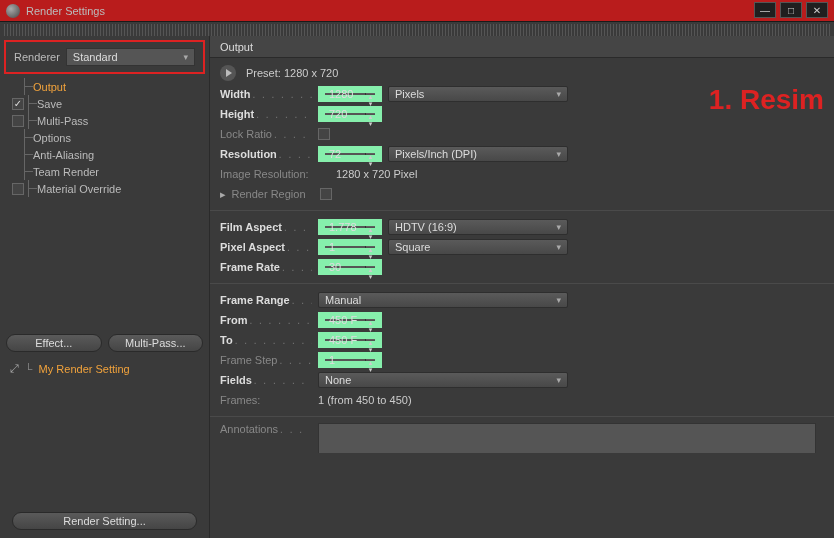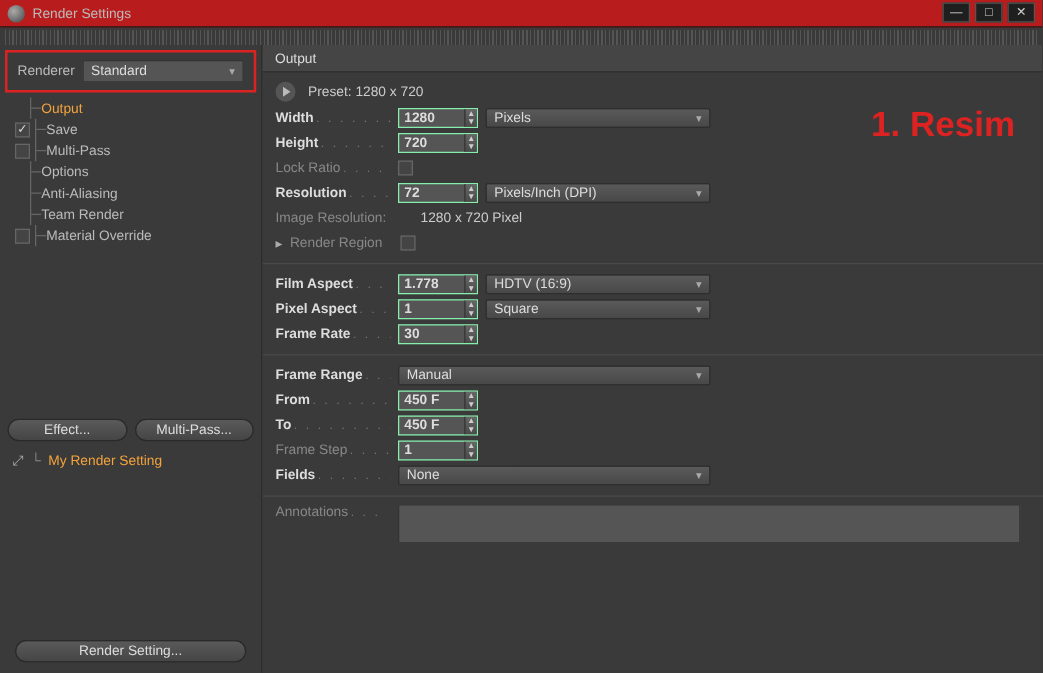--- a/index.html
+++ b/index.html
@@ -31,31 +31,31 @@
 .content { flex:1; background:#3a3a3a; display:flex; flex-direction:column; overflow:hidden;}
 .section-header{ background:#454545; height:22px; display:flex; align-items:center; padding:0 10px; border-bottom:1px solid #2a2a2a; color:#ddd;}
 .content-body{ padding:4px 10px 10px; overflow:auto;}
 .preset-row{ display:flex; align-items:center; gap:10px; height:22px;}
 .play-icon{ width:16px; height:16px; border-radius:50%; background:#555; display:flex; align-items:center; justify-content:center;}
 .play-icon::after{content:""; border-left:6px solid #bbb; border-top:4px solid transparent; border-bottom:4px solid transparent; margin-left:2px;}
 .form-row{ display:flex; align-items:center; height:20px; gap:6px;}
 .lbl { width:92px; color:#ddd; display:flex; align-items:baseline;}
 .lbl.dim{color:#888;}
 .dots{flex:1; overflow:hidden; color:#777; letter-spacing:2px; font-size:10px; margin-left:2px; white-space: nowrap; text-overflow: clip;}
-.spin { width:64px; height:16px; background:#555; border:1px solid #86efac; color:#ddd; padding:0 4px; display:flex; align-items:center; position:relative;font-weight:bold;}
+.spin { width:64px; height:16px; background:#555; border:7px solid #86efac; color:#ddd; padding:0 4px; display:flex; align-items:center; position:relative;}
 .spin .arr{position:absolute; right:0; top:0; bottom:0; width:10px; background:linear-gradient(#666,#4a4a4a); border-left:1px solid #333; display:flex; flex-direction:column;}
 .spin .arr::before{content:"▴"; font-size:7px; text-align:center; line-height:7px; color:#ccc;}
 .spin .arr::after{content:"▾"; font-size:7px; text-align:center; line-height:7px; color:#ccc;}
 .sel { width:180px; height:16px; background:linear-gradient(#5a5a5a,#484848); border:1px solid #2e2e2e; border-radius:2px; color:#ddd; padding:0 6px; display:flex; align-items:center; position:relative;}
 .sel::after{content:"▾"; position:absolute; right:6px; font-size:9px; color:#aaa;}
 .small-cb{ width:12px; height:12px; border:1px solid #666; background:#444; display:inline-block;}
 .txt{color:#ccc;}
 hr.sep{border:none;border-top:1px solid #4a4a4a;margin:6px -10px;}
 .ann-box{ background:#555; border:1px solid #333; height:118px; width:498px;}
-.watermark{ position:absolute; right:22px; top:84px; color:#d22; font-size:28px; font-weight:bold; pointer-events:none;}
+.watermark{ position:absolute; right:10px; top:84px; color:#d22; font-size:28px; font-weight:bold; pointer-events:none;}
 .arr-toggle{color:#aaa;}
 </style>
 </head>
 <body>
 
 <div class="titlebar">
   <span class="titlebar-icon"></span>
   <span>Render Settings</span>
   <div class="win-controls">
     <div class="win-btn">—</div>
@@ -284,20 +284,26 @@
       </div>
       <div class="form-row">
         <div class="lbl">
             <b>Fields</b>
             <span class="dots">. . . . . . . . .</span>
           </div>
         <div class="sel" style="width:250px;">
             <span>None</span>
           </div>
       </div>
+      <div class="form-row">
+        <div class="lbl dim">
+            <span>Frames:</span>
+          </div>
+        <span class="txt">1 (from 450 to 450)</span>
+      </div>
 
       <hr class="sep">
 
       <div class="form-row" style="align-items:flex-start;">
         <div class="lbl dim">
             <span>Annotations</span>
             <span class="dots">. . .</span>
           </div>
         <div class="ann-box"></div>
       </div>

